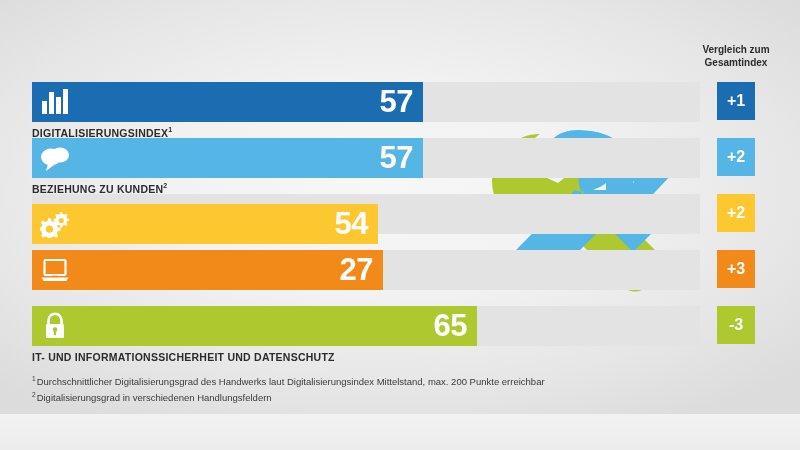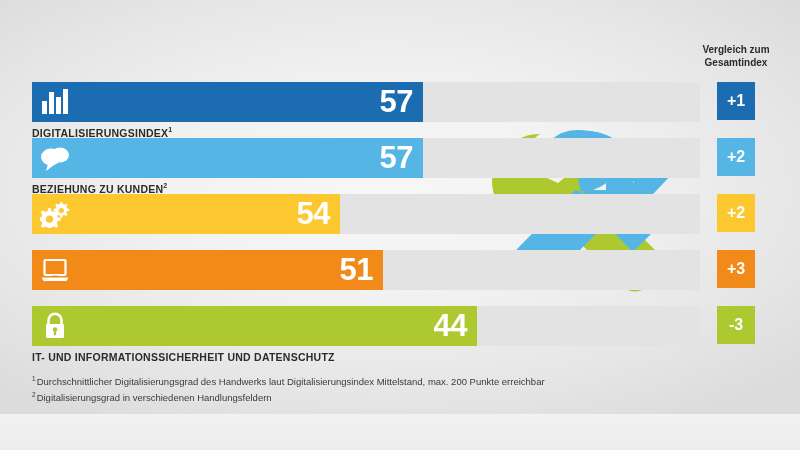--- a/index.html
+++ b/index.html
@@ -276,21 +276,21 @@
         </div>
         <div class="bar-value">57</div>
       </div>
     </div>
     <div class="row-label" style="top:182px;">
       <span>BEZIEHUNG ZU KUNDEN</span><sup>2</sup>
     </div>
 
     <div class="row" style="top:194px;">
       <div class="track"></div>
-      <div class="bar" style="width:308px;background:#fdc82f;">
+      <div class="bar" style="width:346px;background:#fdc82f;margin-top:10px;">
         <div class="bar-icon">
           <svg viewBox="0 0 30 28" width="30" height="28">
             <g fill="#ffffff">
               <path d="M20.5 2 l1.7 0 l0.5 2.1 l1.6 0.7 l1.9-1 l1.2 1.2 l-1 1.9 l0.7 1.6 l2.1 0.5 l0 1.7 l-2.1 0.5 l-0.7 1.6 l1 1.9 l-1.2 1.2 l-1.9-1 l-1.6 0.7 l-0.5 2.1 l-1.7 0 l-0.5-2.1 l-1.6-0.7 l-1.9 1 l-1.2-1.2 l1-1.9 l-0.7-1.6 l-2.1-0.5 l0-1.7 l2.1-0.5 l0.7-1.6 l-1-1.9 l1.2-1.2 l1.9 1 l1.6-0.7 Z"></path>
               <circle cx="21.3" cy="10.5" r="2.6" fill="#fdc82f"></circle>
               <path d="M8.3 8 l2.4 0 l0.7 3 l2.3 1 l2.7-1.4 l1.7 1.7 l-1.4 2.7 l1 2.3 l3 0.7 l0 2.4 l-3 0.7 l-1 2.3 l1.4 2.7 l-1.7 1.7 l-2.7-1.4 l-2.3 1 l-0.7 3 l-2.4 0 l-0.7-3 l-2.3-1 l-2.7 1.4 l-1.7-1.7 l1.4-2.7 l-1-2.3 l-3-0.7 l0-2.4 l3-0.7 l1-2.3 l-1.4-2.7 l1.7-1.7 l2.7 1.4 l2.3-1 Z"></path>
               <circle cx="9.5" cy="19.2" r="3.6" fill="#fdc82f"></circle>
             </g>
           </svg>
         </div>
@@ -301,36 +301,36 @@
     <div class="row" style="top:250px;">
       <div class="track"></div>
       <div class="bar" style="width:351px;background:#f28a1a;">
         <div class="bar-icon">
           <svg viewBox="0 0 30 28" width="30" height="28">
             <rect x="4.5" y="4" width="21" height="15" rx="1.2" fill="none" stroke="#ffffff" stroke-width="2.2"></rect>
             <path d="M1.5 21.5 L28.5 21.5 L26.5 25 L3.5 25 Z" fill="#ffffff"></path>
             <rect x="12" y="19.6" width="6" height="1.6" fill="#f28a1a"></rect>
           </svg>
         </div>
-        <div class="bar-value">51</div>
+        <div class="bar-value">27</div>
       </div>
     </div>
 
     <div class="row" style="top:306px;">
       <div class="track"></div>
       <div class="bar" style="width:445px;background:#aec92f;">
         <div class="bar-icon">
           <svg viewBox="0 0 30 28" width="30" height="28">
             <path d="M8.5 12 L8.5 8.5 C8.5 4.6 11.4 1.8 15 1.8 C18.6 1.8 21.5 4.6 21.5 8.5 L21.5 12" fill="none" stroke="#ffffff" stroke-width="2.6"></path>
             <rect x="6" y="12" width="18" height="14" rx="1.2" fill="#ffffff"></rect>
             <circle cx="15" cy="17.6" r="2.3" fill="#aec92f"></circle>
             <rect x="13.9" y="18.2" width="2.2" height="5" fill="#aec92f"></rect>
           </svg>
         </div>
-        <div class="bar-value">44</div>
+        <div class="bar-value">65</div>
       </div>
     </div>
     <div class="row-label" style="top:350px;">
       <span>IT- UND INFORMATIONSSICHERHEIT UND DATENSCHUTZ</span><sup></sup>
     </div>
   </div>
 
   <div class="compare-header">
     <div>Vergleich zum</div>
     <div>Gesamtindex</div>

